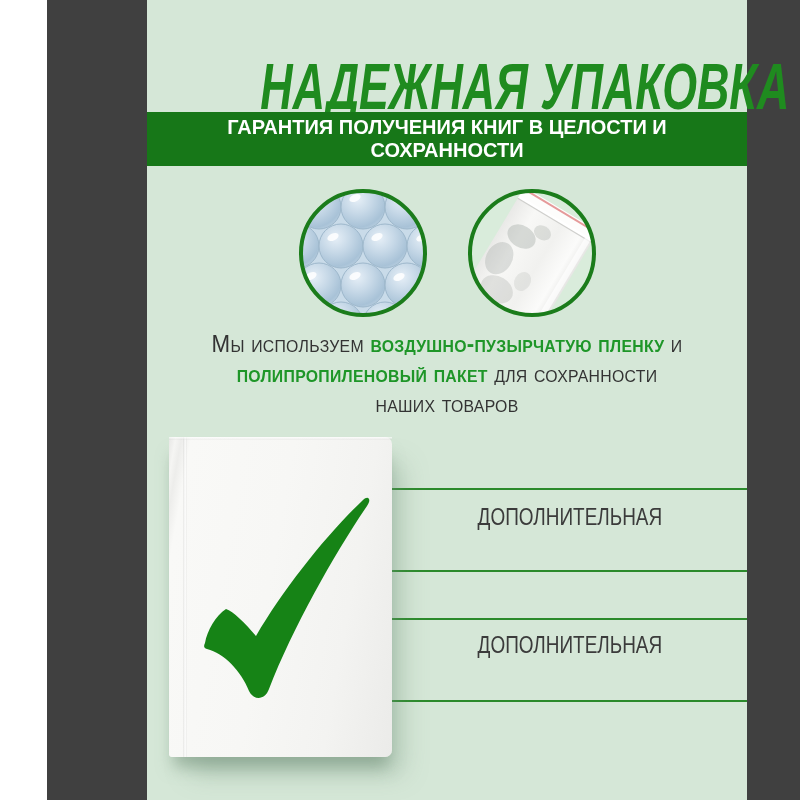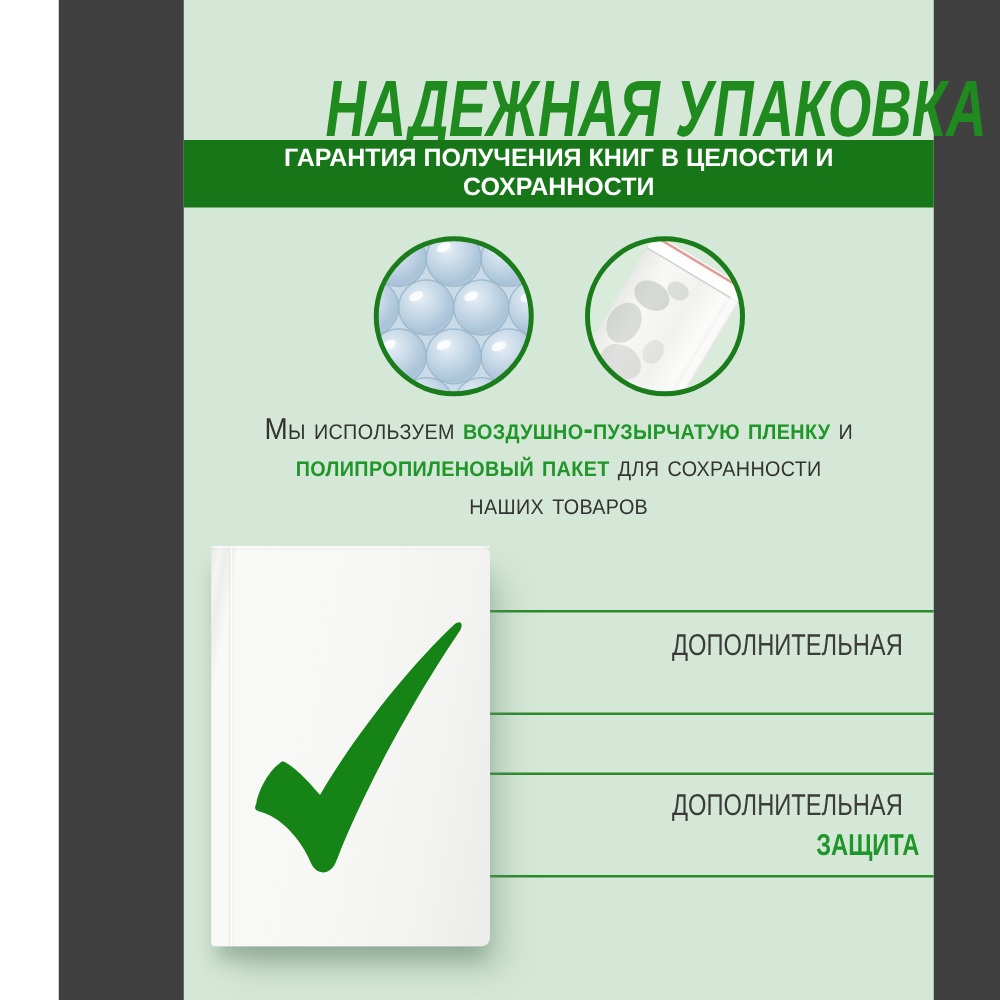--- a/index.html
+++ b/index.html
@@ -41,21 +41,21 @@
     font-size:24px;line-height:30px;font-variant:small-caps;
     color:#333333;transform:scaleX(.93);transform-origin:50% 50%;
     letter-spacing:.3px;
   }
   .intro .green-strong{color:#1e9628;font-weight:bold;}
   
   .hline{
     position:absolute;left:230px;width:370px;height:2px;background:#2b8a2b;
   }
   .feature{
-    position:absolute;left:245px;width:355px;text-align:right;white-space:nowrap;
+    position:absolute;left:245px;width:355px;text-align:center;white-space:nowrap;
   }
   .feature .cond{
     display:inline-block;transform:scaleX(.79);transform-origin:50% 50%;
   }
   .feature-title{font-size:24px;line-height:24px;color:#3b3b3b;}
   .feature-sub{font-size:24px;line-height:24px;color:#1e9628;font-weight:bold;margin-top:8px;}
   
   .book{
     position:absolute;left:22px;top:437px;width:223px;height:320px;
     background:linear-gradient(100deg,#e7e7e5 0%,#f5f5f3 2.5%,#ededeb 4.5%,
@@ -188,23 +188,20 @@
     <div class="feature" style="top:505px">
       <div class="feature-title">
         <span class="cond">ДОПОЛНИТЕЛЬНАЯ</span>
       </div>
     </div>
 
     <div class="feature" style="top:633px">
       <div class="feature-title">
         <span class="cond">ДОПОЛНИТЕЛЬНАЯ</span>
       </div>
-      <div class="feature-sub">
-        <span class="cond">ЗАЩИТА</span>
-      </div>
     </div>
 
     <div class="book">
       <svg viewBox="0 0 223 320" width="223" height="320">
         <path fill="#168316" d="
           M36,206
           C38,194 47,178 57,172
           C64,174 76,186 87,199
           C115,151 158,97 194,63
           C199,58 203,62 198,69

